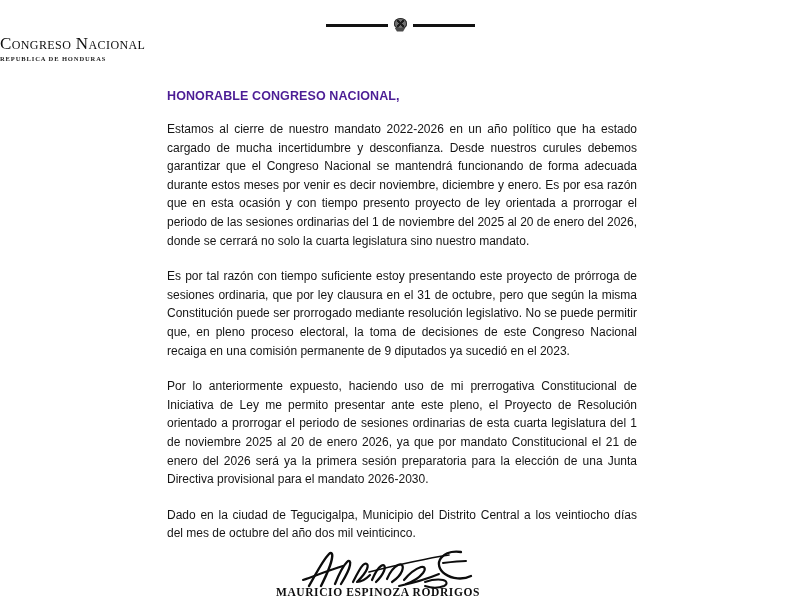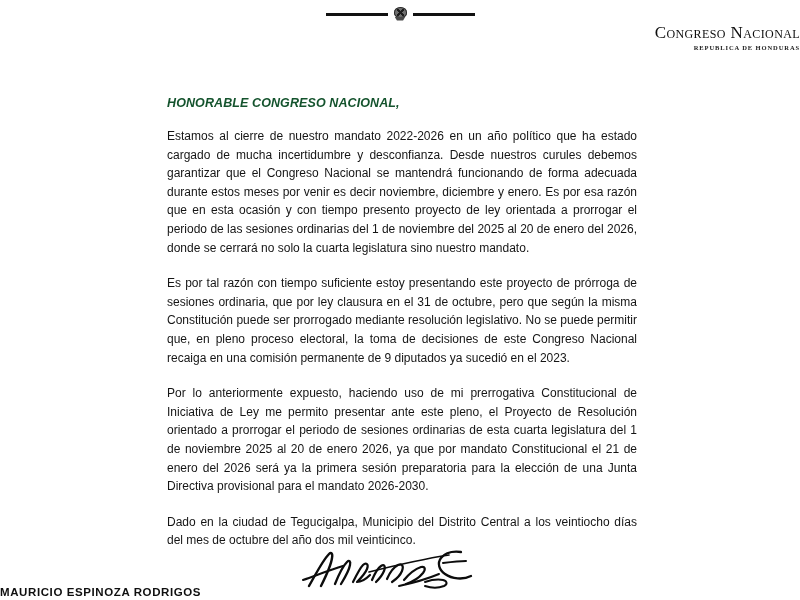--- a/index.html
+++ b/index.html
@@ -19,22 +19,22 @@
   .page {
     width: 800px;
     height: 600px;
     position: relative;
     background: #ffffff;
   }
 
   
   .letterhead {
     width: 100%;
-    text-align: right;
-    padding-top: 6px;
+    text-align: left;
+    padding-top: 17px;
   }
   .crest-row {
     display: flex;
     align-items: center;
     justify-content: center;
     gap: 4px;
     height: 16px;
   }
   .rule {
     width: 62px;
@@ -111,43 +111,43 @@
     position: absolute;
     left: 167px;
     top: 88px;
     width: 470px;
   }
 
   .salutation {
     font-size: 12.5px;
     font-weight: 700;
     letter-spacing: 0.1px;
-    color: #14532d;
-    margin: 8px 0 17px 0;
-    font-style: italic;
+    color: #4c1d95;
+    margin: 1px 0 17px 0;
   }
 
   .para {
     font-size: 12px;
     line-height: 18.6px;
     text-align: justify;
     text-justify: inter-word;
     color: #151515;
     margin: 0 0 17px 0;
     hyphens: none;
   }
   .para:last-child { margin-bottom: 4px; }
 
   
   .signature-block {
     position: absolute;
     left: 0;
     top: 548px;
     width: 756px;
-    text-align: left;
+    text-align: center;
+    font-family: Liberation Serif, serif;
   }
   .sig-wrap {
     position: relative;
     height: 44px;
     display: flex;
     justify-content: center;
     align-items: flex-end;
   }
   .sig-svg { display: block; }
   .signer-name {

